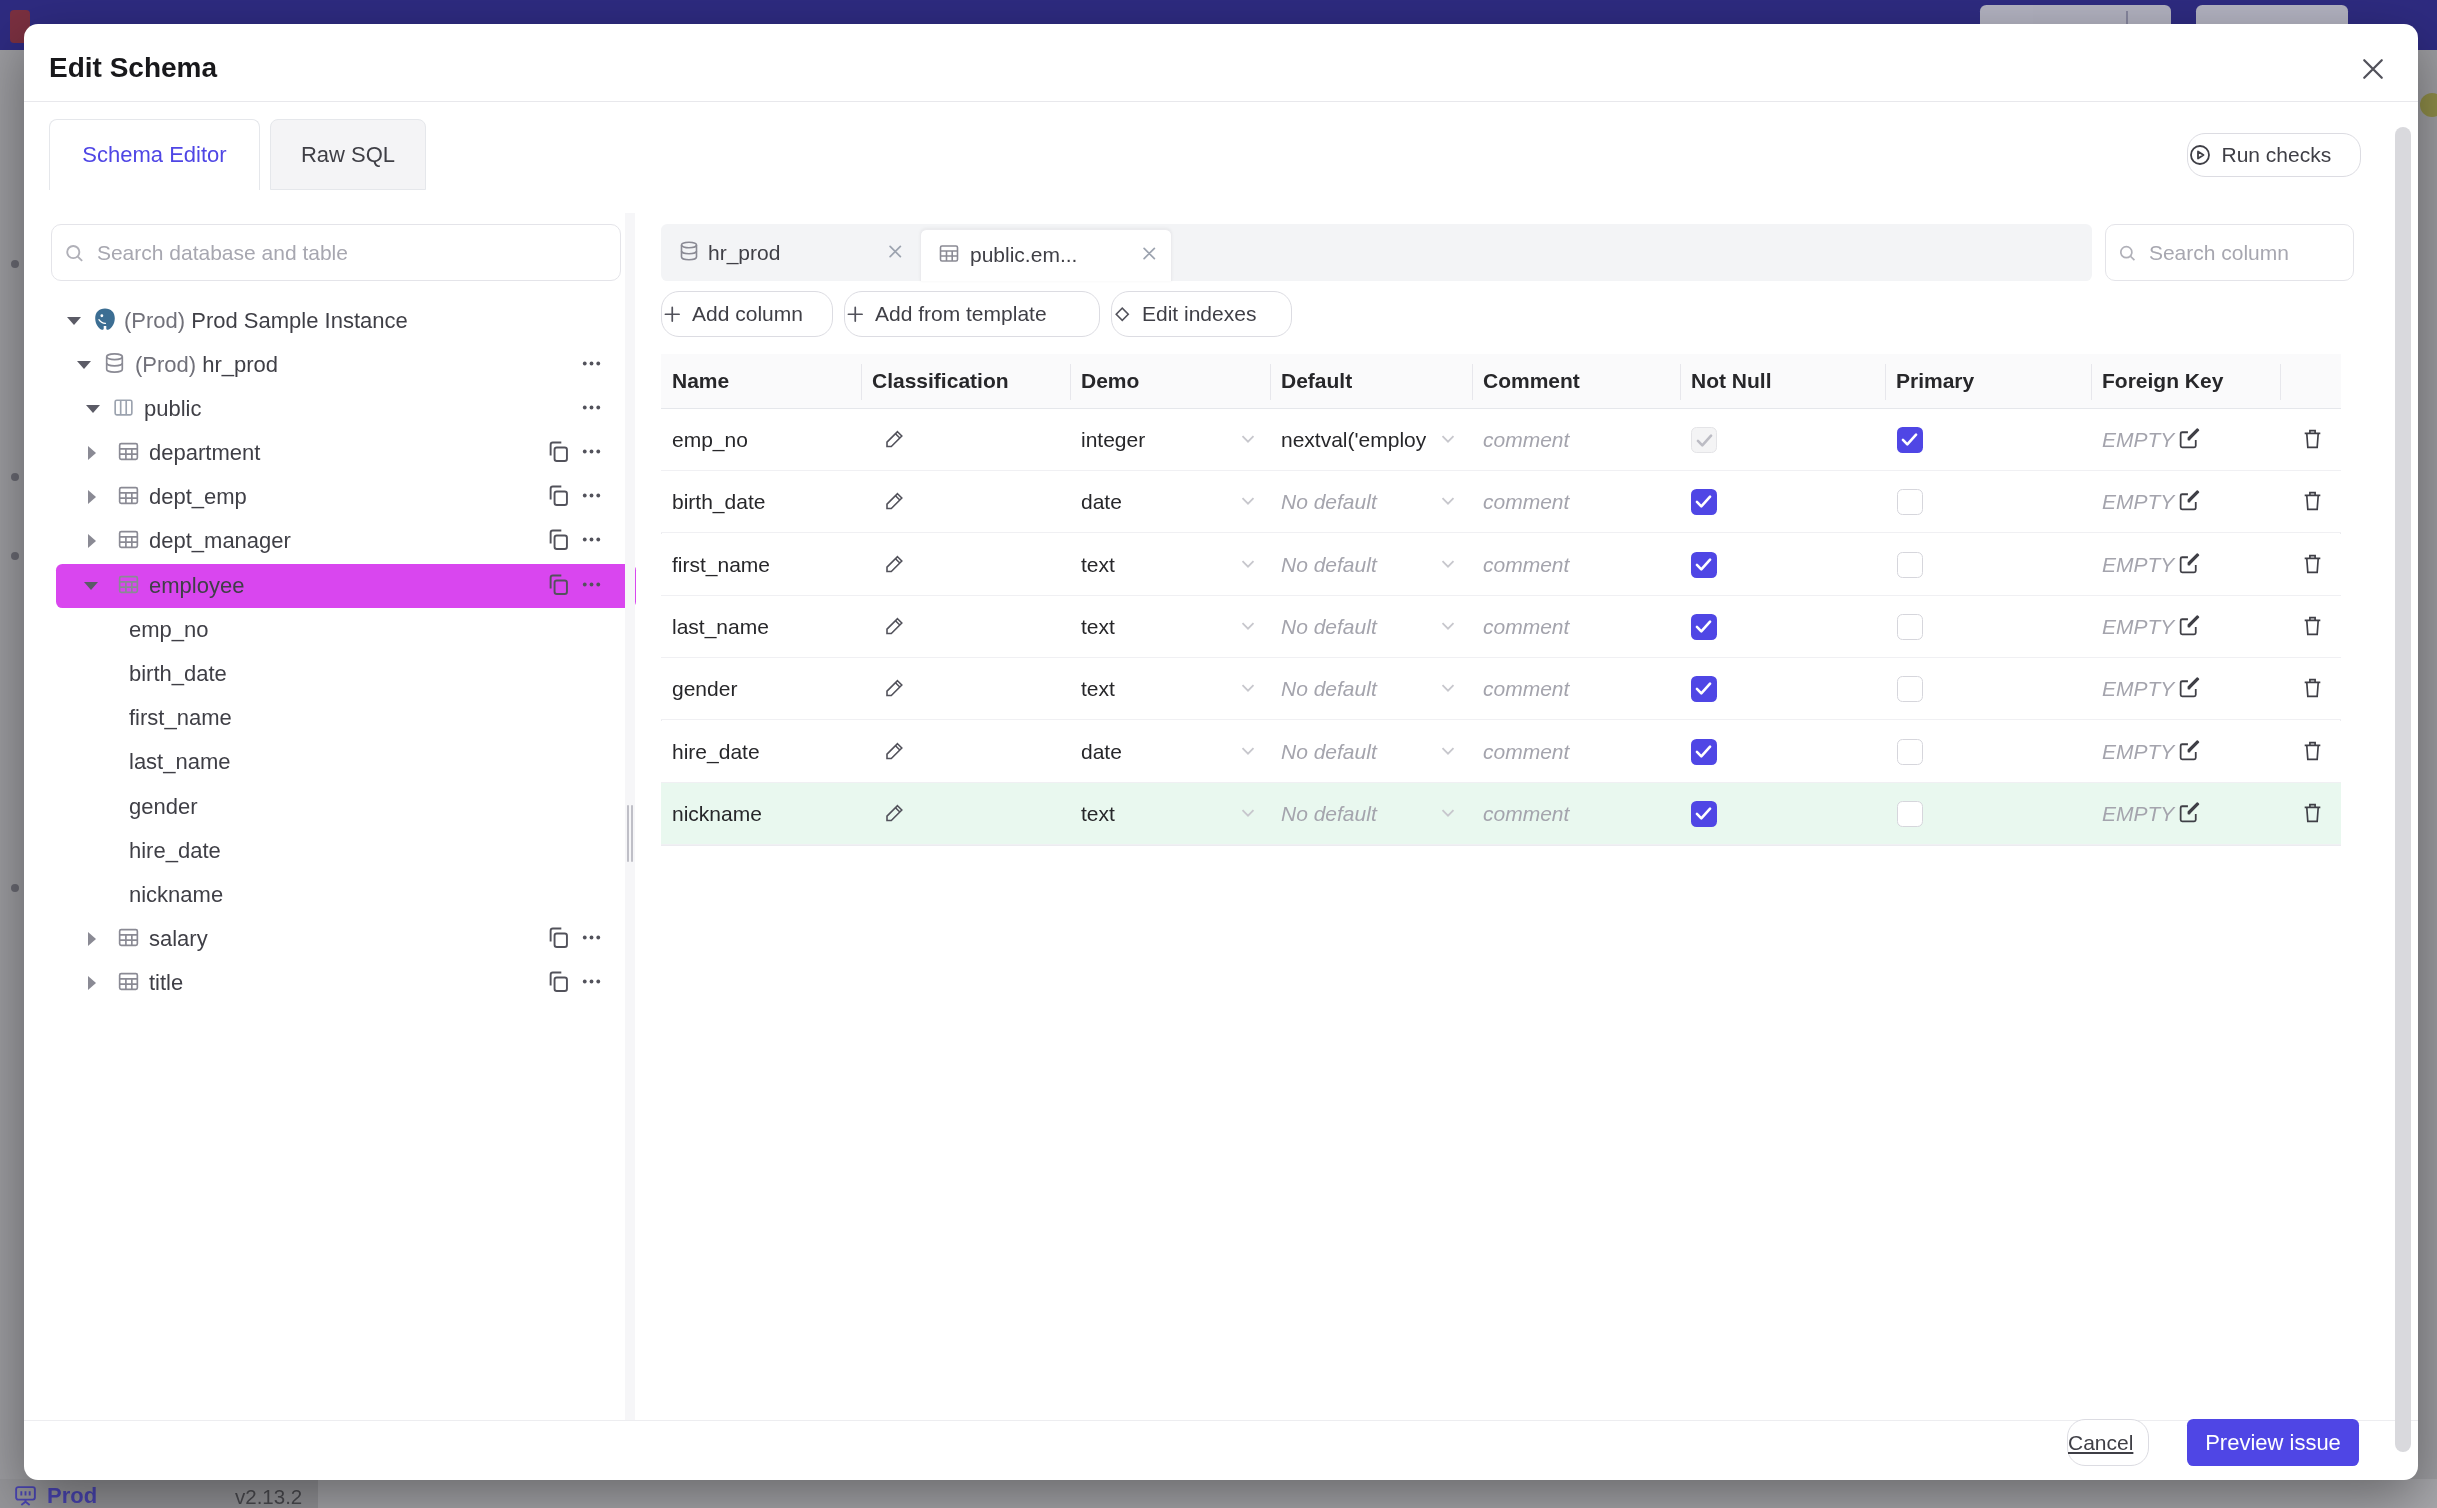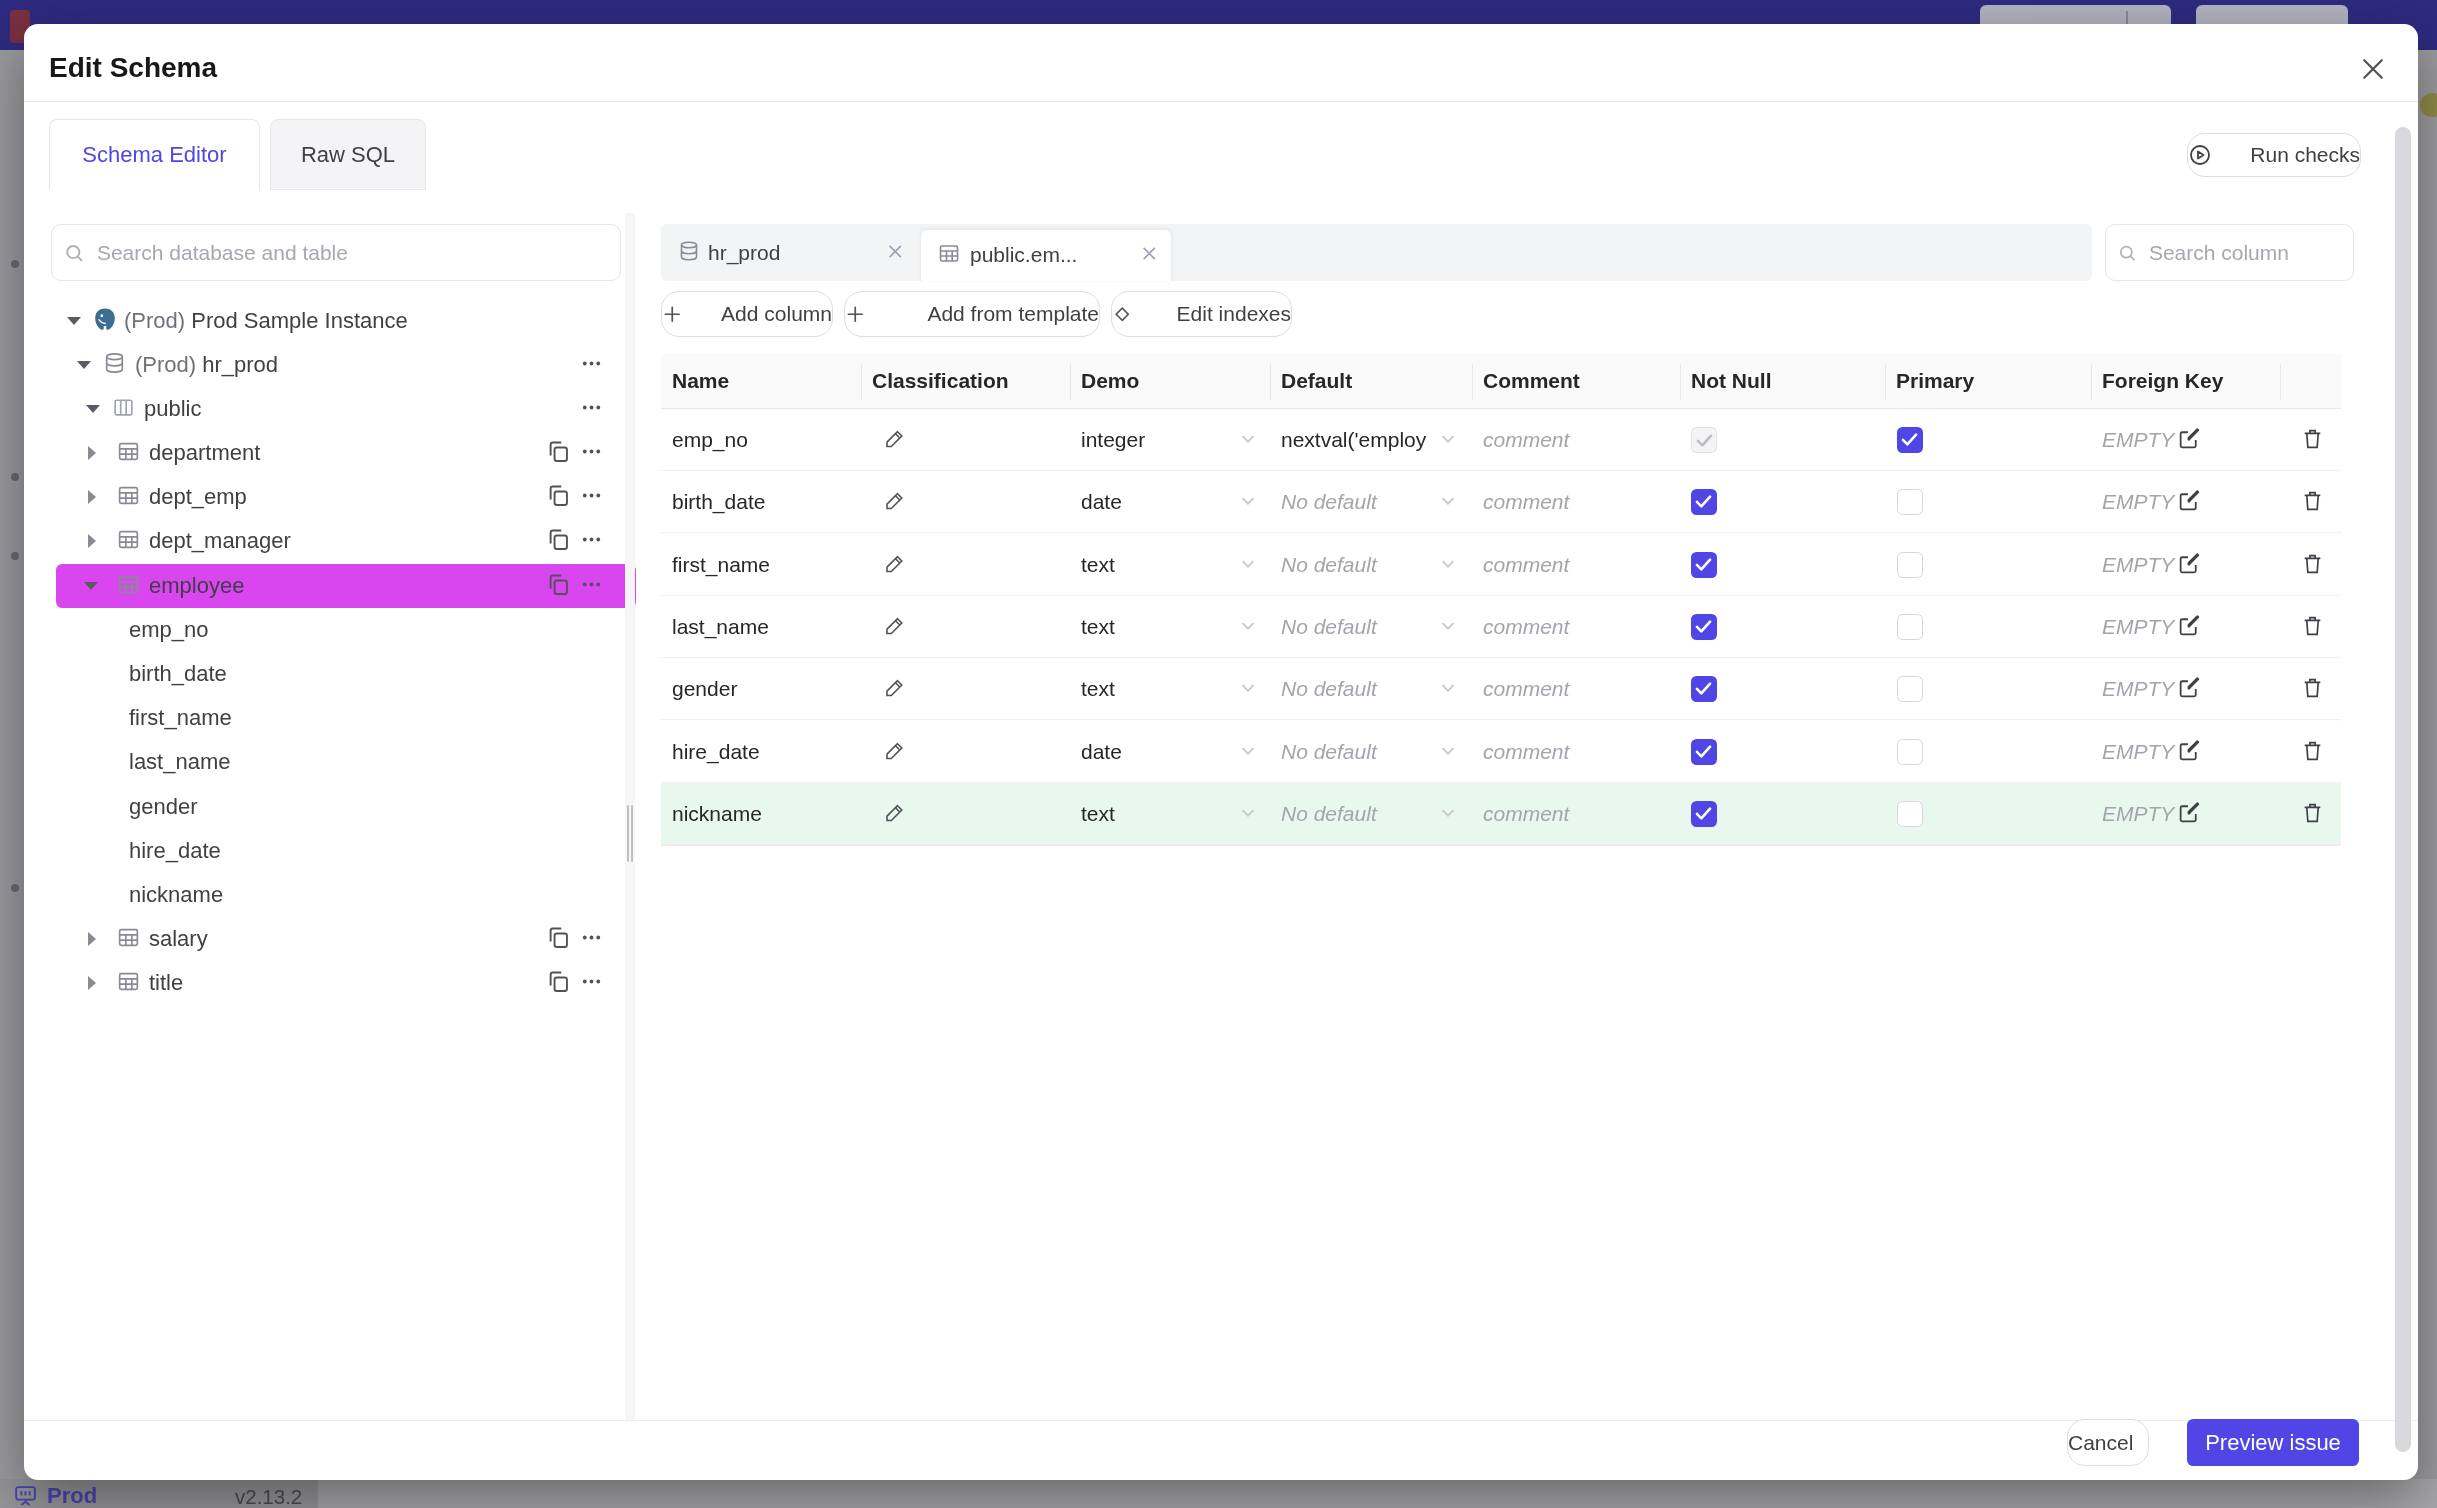--- a/index.html
+++ b/index.html
@@ -19,21 +19,21 @@
   .ver-txt{color:#4b4b50;font-size:20.5px;}
   
   .modal{left:24px;top:24px;width:2394px;height:1456px;background:#fff;border-radius:14px;
          box-shadow:0 19px 55px rgba(0,0,0,.38);}
   .m-title{left:25px;top:28px;font-size:28px;font-weight:600;color:#18181b;}
   .hdr-divider{left:0;top:77px;width:2394px;height:0.8px;background:#e8e8ec;}
   .top-tab{top:95px;height:71px;display:flex;align-items:center;justify-content:center;
            font-size:22px;border:0.8px solid #e5e7eb;border-radius:8px 8px 0 0;box-sizing:border-box;}
   .top-tab.active{left:25px;width:211px;background:#fff;border-bottom:none;color:#4f46e5;}
   .top-tab.idle{left:246px;width:156px;background:#f4f4f6;color:#3f3f46;}
-  .btn{display:flex;align-items:center;justify-content:space-between;gap:9.5px;box-sizing:border-box;
+  .btn{display:flex;align-items:center;justify-content:flex-start;gap:9.5px;box-sizing:border-box;
        background:#fff;border:0.8px solid #dcdce2;border-radius:18px;font-size:21px;color:#3f3f46;}
   .runchecks{left:2163px;top:109px;width:174px;height:44px;}
   
   .search-box{display:flex;align-items:center;gap:9.5px;border:0.8px solid #e4e4e9;border-radius:10px;
               background:#fff;box-sizing:border-box;padding:0 11px;}
   .search-box input{border:none;outline:none;font-size:21px;color:#3f3f46;width:100%;
                     font-family:"Liberation Sans",sans-serif;background:transparent;}
   .search-box input::placeholder{color:#a7a7b0;}
   .sb-search{left:27px;top:200px;width:570px;height:57px;}
   .col-search{left:2081px;top:200px;width:249px;height:57px;}
@@ -70,21 +70,21 @@
   .drow.greenbg{background:#e9f8ef;}
   .cell{position:absolute;top:50%;transform:translateY(-50%);font-size:21px;color:#27272a;white-space:nowrap;}
   .muted{color:#a4a4ad;font-style:italic;}
   .dchev{position:absolute;top:50%;transform:translateY(-50%);}
   .cbx{position:absolute;top:50%;transform:translateY(-50%);width:26px;height:26px;border-radius:5.5px;box-sizing:border-box;}
   .cbx.on{background:#4f46e5;}
   .cbx.off{background:#fff;border:1.6px solid #d6d6dc;}
   .cbx.dis{background:#f4f4f5;border:1.6px solid #e4e4e7;}
   .cbx svg{position:absolute;left:2.4px;top:2.4px;}
   
-  .cancel{left:2043px;top:1395px;width:82px;height:47px;}
+  .cancel{left:2043px;top:1395px;width:82px;height:47px;text-decoration:underline;}
   .primary-btn{left:2163px;top:1395px;width:172px;height:47px;background:#4f46e5;border:none;
                border-radius:6.3px;color:#fff;display:flex;align-items:center;justify-content:center;font-size:22px;}
   .scroll-thumb{left:2371px;top:103px;width:16px;height:1325px;background:#d9d9dd;border-radius:8px;}
 </style>
 </head>
 <body>
 
 <div class="stage">
 
   <div class="abs navbar"></div>

